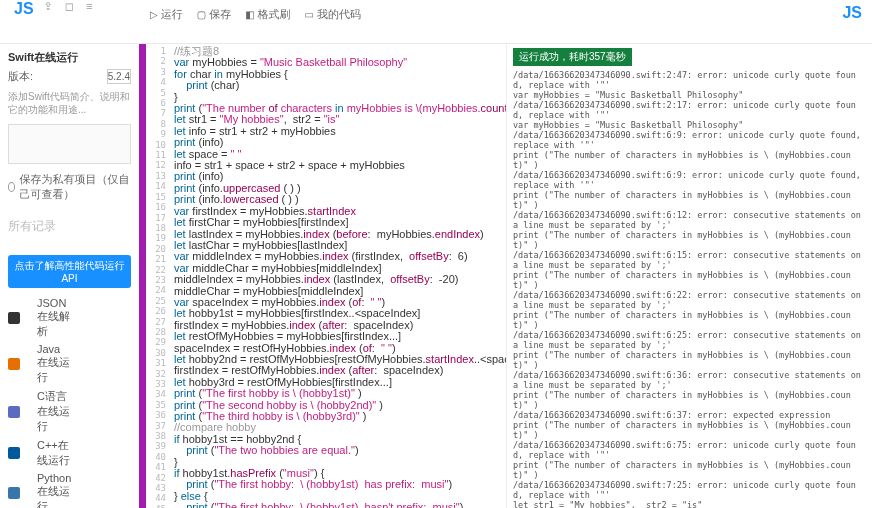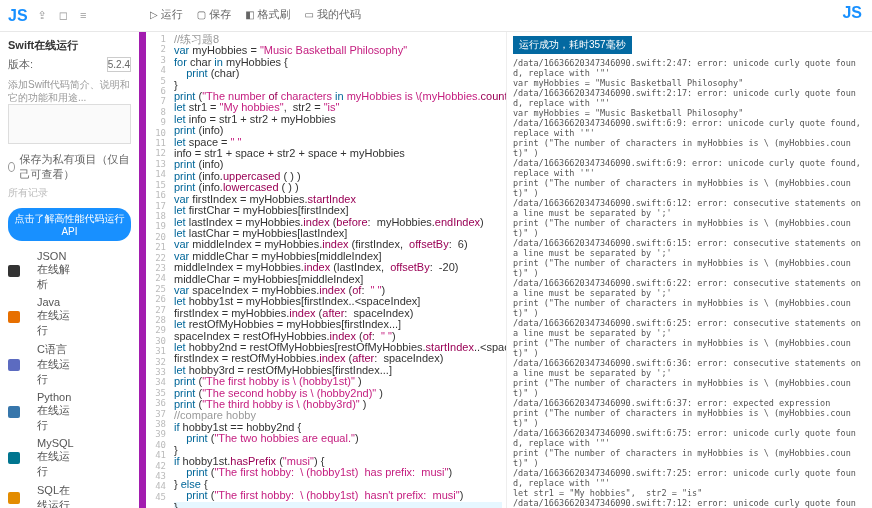--- a/index.html
+++ b/index.html
@@ -1,45 +1,45 @@
 <!DOCTYPE html>
 <html><head>
 <meta charset="utf-8">
 <style>
 *{margin:0;padding:0;box-sizing:border-box;font-family:"Microsoft YaHei",Arial,sans-serif;font-size:11px}
 body{background:#fff;color:#333;width:872px;height:508px;overflow:hidden;position:relative}
-.topbar{height:32px;display:flex;align-items:center;border-bottom:1px solid #e8e8e8;padding:0 8px}
+.topbar{height:44px;display:flex;border-bottom:1px solid #e8e8e8;padding:0 14px}
 .logo{color:#1890ff;font-weight:bold;font-size:16px;margin-right:10px}
 .top-icons{display:flex;gap:12px;color:#999;font-size:12px}
 .top-icons span{cursor:pointer}
 .toolbar{position:absolute;left:150px;top:0;height:28px;display:flex;align-items:center;gap:14px;color:#666}
 .toolbar-item{display:flex;align-items:center;gap:3px;cursor:pointer;font-size:11px}
 .toolbar-item .ic{font-size:10px}
 .logo-right{position:absolute;right:10px;top:4px;color:#1890ff;font-weight:bold;font-size:16px}
 .main{display:flex;height:calc(100% - 28px)}
 .sidebar{width:146px;padding:6px 8px;border-right:7px solid #a21caf;overflow:hidden}
 .side-title{font-weight:bold;font-size:11px;margin-bottom:4px}
 .ver-row{display:flex;justify-content:space-between;align-items:flex-start;font-size:10px;color:#666;margin-bottom:6px}
 .ver-sel{border:1px solid #ccc;padding:1px 0;font-size:10px;background:#fff}
-.desc{font-size:10px;color:#999;line-height:1.3}
+.desc{font-size:10px;color:#999;margin-bottom:8px;line-height:1.3}
 .textarea-mock{border:1px solid #ddd;height:40px;margin-bottom:8px;background:#fafafa}
-.save-row{display:flex;align-items:center;gap:4px;font-size:10px;color:#666;margin-bottom:4px}
+.save-row{display:flex;align-items:center;gap:4px;font-size:10px;color:#666;margin-bottom:16px}
 .radio{width:10px;height:10px;border:1px solid #999;border-radius:50%}
-.save-hint{font-size:10px;color:#bbb;margin-bottom:8px}
-.api-btn{background:#1890ff;color:#fff;text-align:center;padding:4px 2px;border-radius:14px;font-size:10px;cursor:pointer;margin-bottom:8px}
+.save-hint{font-size:12px;color:#bbb;margin-bottom:20px}
+.api-btn{background:#1890ff;color:#fff;text-align:center;padding:4px 2px;border-radius:3px;font-size:10px;cursor:pointer;margin-bottom:8px}
 .lang-grid{display:flex;flex-wrap:wrap;gap:2px 4px}
 .lang-item{width:62px;display:flex;align-items:center;gap:17px;font-size:9px;color:#555;padding:1px 0;cursor:pointer}
 .lang-ic{width:12px;height:12px;border-radius:2px;display:inline-block;flex-shrink:0}
 .editor{flex:1;display:flex;overflow:hidden;border-right:1px solid #eee}
 .gutter{width:24px;background:#fff;color:#bbb;text-align:right;padding:2px 4px 2px 0;font-size:9px;line-height:10.4px;font-family:Consolas,monospace}
 .code{flex:1;padding:2px 4px;font-family:Consolas,monospace;font-size:9px;line-height:10.4px;white-space:pre;overflow:hidden;color:#333}
 .code .c{color:#999}.code .s{color:#c41d7f}.code .k{color:#069}.code .p{color:#905}
 .cur{background:#e6f7ff;display:inline-block;width:100%}
 .output{width:365px;padding:4px 6px;overflow:hidden}
-.status{background:#0369a1;color:#fff;font-size:10px;padding:2px 6px;display:inline-block;margin-bottom:4px}
+.status{background:#15803d;color:#fff;font-size:10px;padding:2px 6px;display:inline-block;margin-bottom:4px}
 .out-body{font-family:Consolas,monospace;font-size:8.5px;line-height:10px;color:#555;white-space:pre-wrap;word-break:break-all}
 </style>
 </head>
 <body>
 
 <div class="topbar">
   <span class="logo">JS</span>
   <div class="top-icons">
     <span>⇪</span>
     <span>◻</span>
@@ -86,20 +86,24 @@
           <span class="lang-ic" style="background: rgb(51, 51, 51);"></span>
           <span>JSON在线解析</span>
         </div>
         <div class="lang-item">
           <span class="lang-ic" style="background: rgb(231, 111, 0);"></span>
           <span>Java在线运行</span>
         </div>
         <div class="lang-item">
           <span class="lang-ic" style="background: rgb(92, 107, 192);"></span>
           <span>C语言在线运行</span>
+        </div>
+        <div class="lang-item">
+          <span class="lang-ic" style="background: rgb(0, 89, 156);"></span>
+          <span>C++在线运行</span>
         </div>
         <div class="lang-item">
           <span class="lang-ic" style="background: rgb(55, 118, 171);"></span>
           <span>Python在线运行</span>
         </div>
         <div class="lang-item">
           <span class="lang-ic" style="background: rgb(0, 117, 143);"></span>
           <span>MySQL在线运行</span>
         </div>
         <div class="lang-item">

